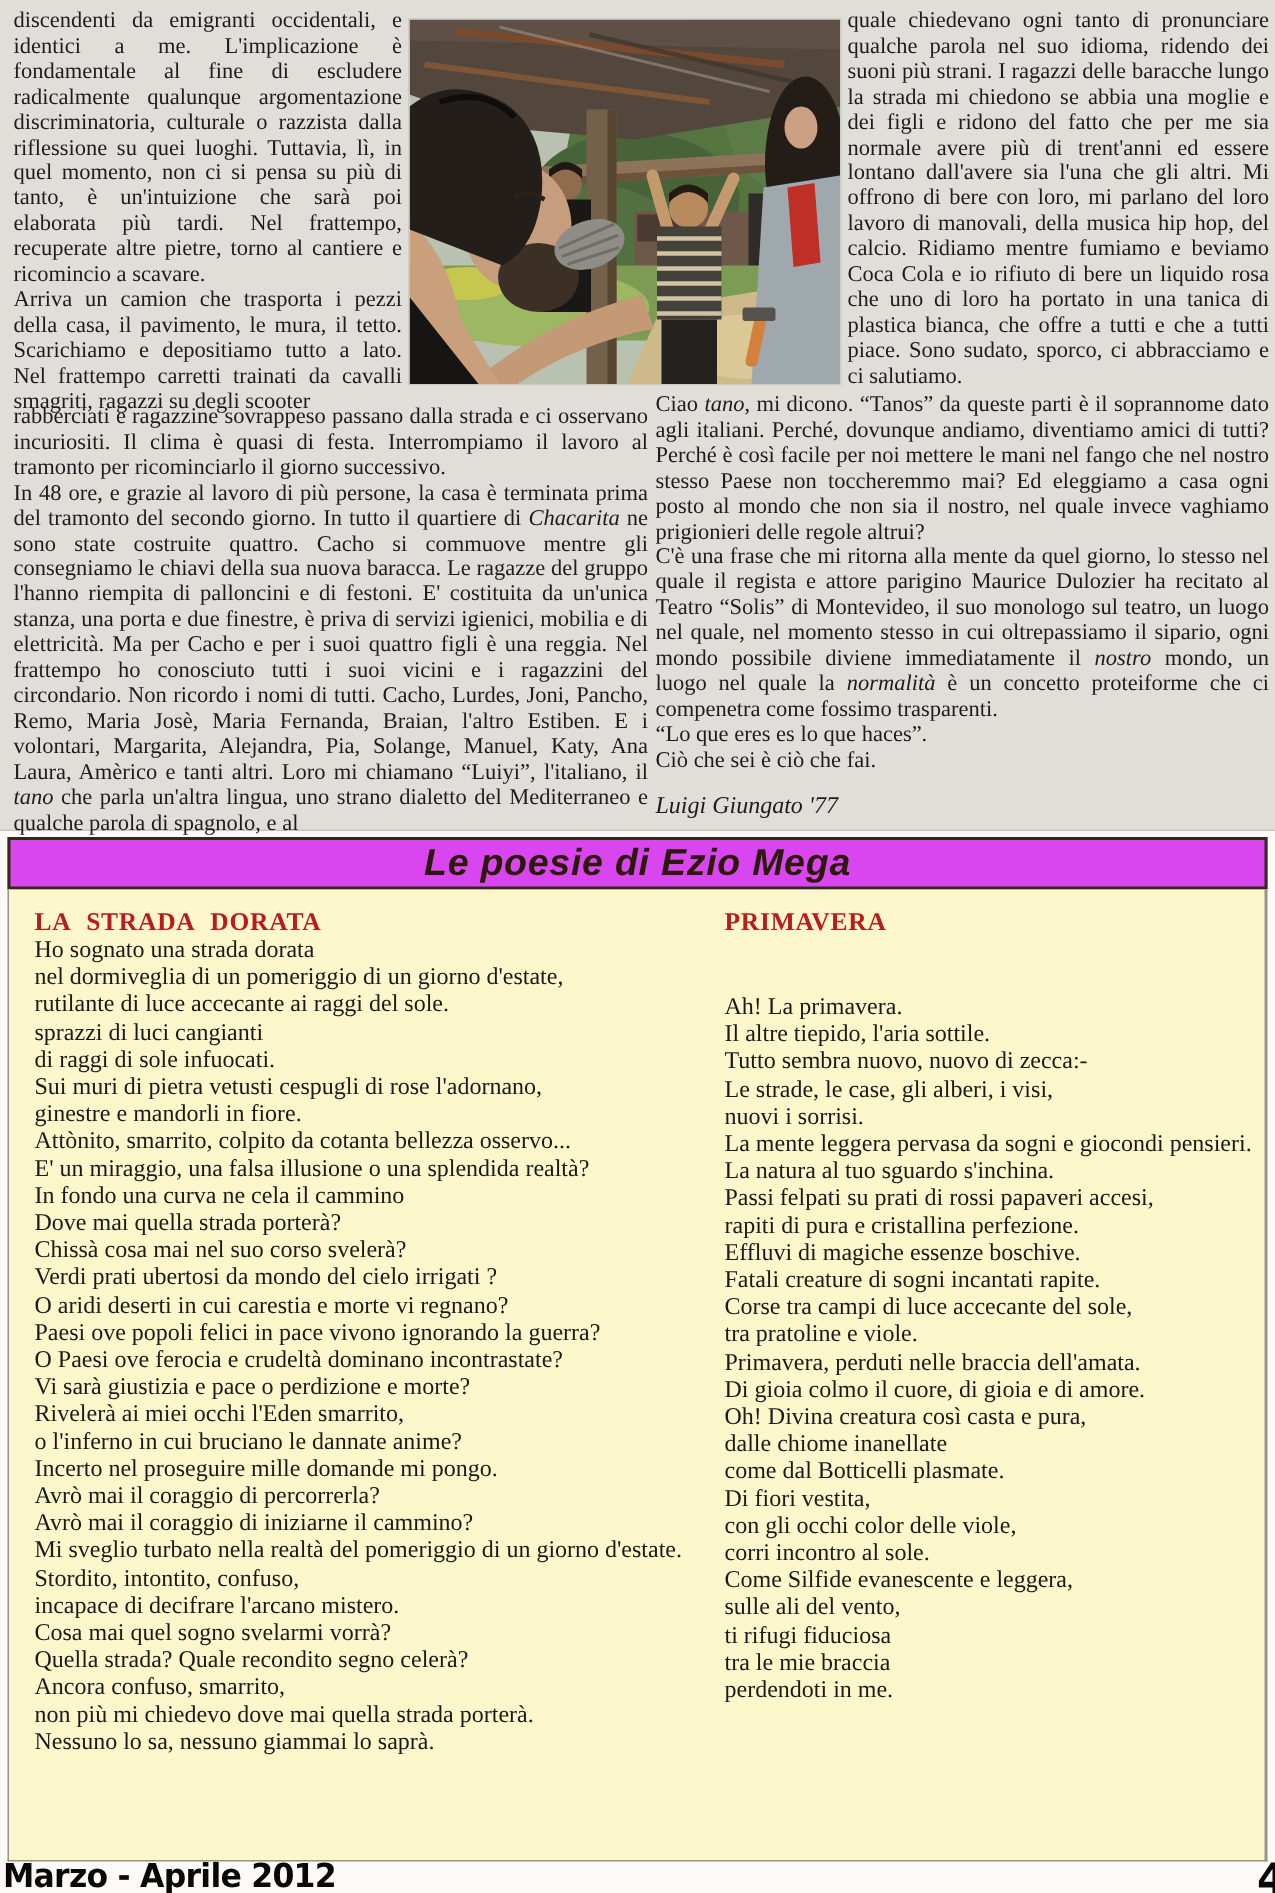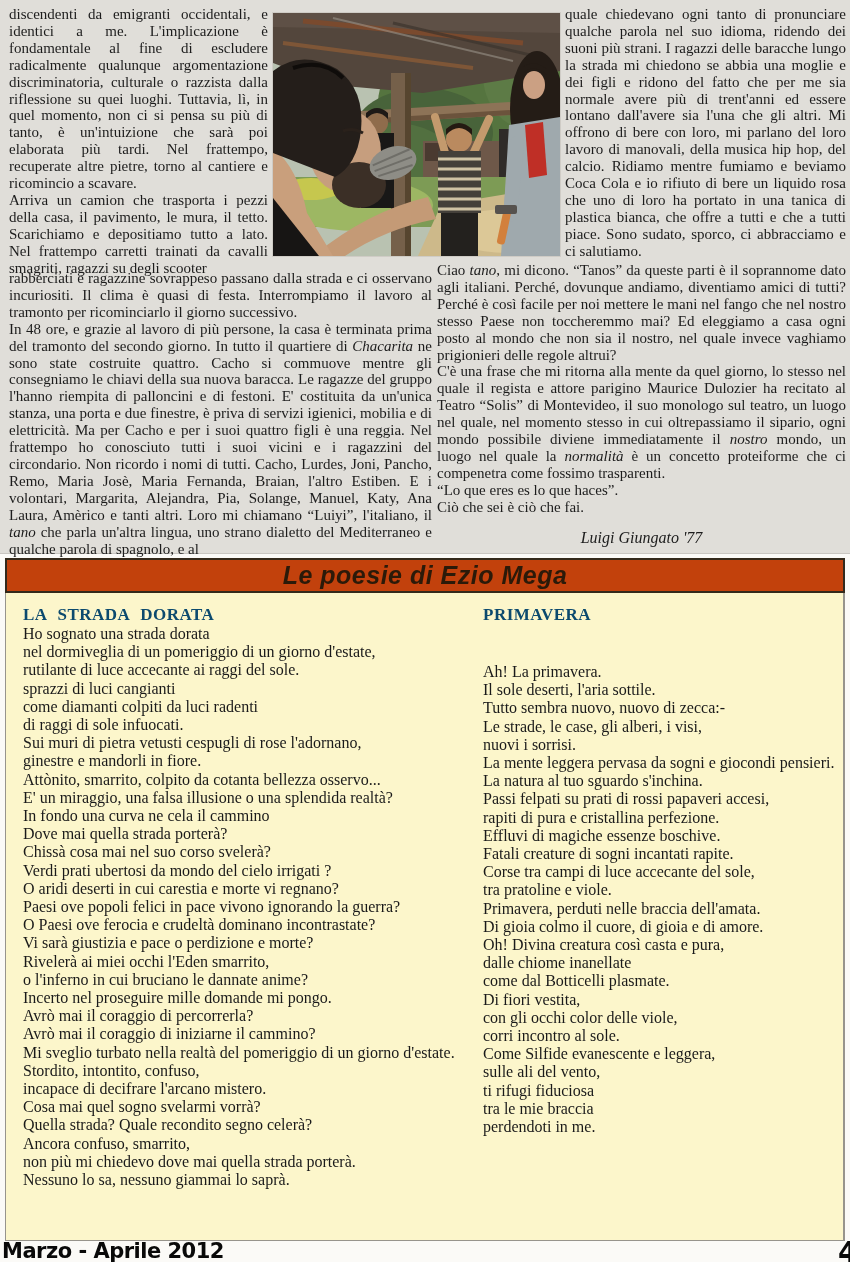--- a/index.html
+++ b/index.html
@@ -3,39 +3,39 @@
 <meta charset="utf-8">
 <style>
   html,body{margin:0;padding:0;background:#fbfaf7;}
   #page{position:relative;width:850px;height:1262px;background:#fbfaf7;overflow:hidden;
         font-family:"Liberation Serif", serif;color:#1c1c1c;padding-left:32px;}
   
   .top-section{position:absolute;left:0;top:0;width:850px;height:553px;
                background:#e0ded9;border-bottom:1px solid #c9c6c1;}
   .colblock{position:absolute;font-size:15px;line-height:16.9px;}
   .para{margin:0;text-align:justify;}
-  .para.align-right{text-align:center;font-style:italic;margin-top:14px;font-size:16px;}
+  .para.align-right{text-align:left;font-style:italic;margin-top:14px;font-size:16px;}
   .col-left-narrow{left:9px;top:6px;width:259px;}
   .col-right-narrow{left:565px;top:6px;width:281px;}
   .col-left-wide{left:9px;top:270px;width:423px;}
   .col-right-wide{left:437px;top:262px;width:409px;}
   
   .photo-wrap{position:absolute;left:273px;top:13px;width:287px;height:243px;
               outline:1px solid #cfccc6;}
   .photo-wrap svg{display:block;}
   
   .poem-box{position:absolute;left:5px;top:558px;width:840px;}
-  .banner{background:#c2410c;border:2px solid #33291b;height:31px;
+  .banner{background:#d946ef;border:2px solid #33291b;height:31px;
           display:flex;align-items:center;justify-content:center;}
   .banner-title{font-family:"Liberation Sans", sans-serif;font-weight:bold;font-style:italic;
                 font-size:25px;color:#2b1a09;letter-spacing:0.5px;}
   .poem-area{position:relative;background:#fcf6cb;border:1px solid #97948c;
              border-top:none;border-right-width:2px;height:647px;}
   .poem{position:absolute;}
-  .poem-title{font-weight:bold;font-size:17px;letter-spacing:0.5px;word-spacing:6px;color:#0c4a6e;}
+  .poem-title{font-weight:bold;font-size:17px;letter-spacing:0.5px;word-spacing:6px;color:#b91c1c;}
   .poem-body{font-size:16px;line-height:18.2px;color:#1a1a1a;}
   .poem-strada{left:17px;top:12px;}
   .poem-strada .poem-body{}
   .poem-primavera{left:477px;top:12px;}
   .poem-primavera .poem-body{margin-top:38px;}
   .poem-line{white-space:nowrap;}
   
   .footer-issue{position:absolute;left:2px;top:1238px;
                 font-family:"DejaVu Sans", sans-serif;font-weight:bold;
                 font-size:21px;letter-spacing:-0.5px;color:#090909;transform:scaleY(1.05);transform-origin:left top;}
@@ -155,21 +155,20 @@
       <span class="banner-title">Le poesie di Ezio Mega</span>
     </div>
     <div class="poem-area">
       <div class="poem poem-strada">
         <div class="poem-title">LA STRADA DORATA</div>
         <div class="poem-body">
             <div class="poem-line">Ho sognato una strada dorata</div>
             <div class="poem-line">nel dormiveglia di un pomeriggio di un giorno d'estate,</div>
             <div class="poem-line">rutilante di luce accecante ai raggi del sole.</div>
             <div class="poem-line">sprazzi di luci cangianti</div>
-            <div class="poem-line">come diamanti colpiti da luci radenti</div>
             <div class="poem-line">di raggi di sole infuocati.</div>
             <div class="poem-line">Sui muri di pietra vetusti cespugli di rose l'adornano,</div>
             <div class="poem-line">ginestre e mandorli in fiore.</div>
             <div class="poem-line">Attònito, smarrito, colpito da cotanta bellezza osservo...</div>
             <div class="poem-line">E' un miraggio, una falsa illusione o una splendida realtà?</div>
             <div class="poem-line">In fondo una curva ne cela il cammino</div>
             <div class="poem-line">Dove mai quella strada porterà?</div>
             <div class="poem-line">Chissà cosa mai nel suo corso svelerà?</div>
             <div class="poem-line">Verdi prati ubertosi da mondo del cielo irrigati ?</div>
             <div class="poem-line">O aridi deserti in cui carestia e morte vi regnano?</div>
@@ -188,21 +187,21 @@
             <div class="poem-line">Quella strada? Quale recondito segno celerà?</div>
             <div class="poem-line">Ancora confuso, smarrito,</div>
             <div class="poem-line">non più mi chiedevo dove mai quella strada porterà.</div>
             <div class="poem-line">Nessuno lo sa, nessuno giammai  lo saprà.</div>
           </div>
       </div>
       <div class="poem poem-primavera">
         <div class="poem-title">PRIMAVERA</div>
         <div class="poem-body">
             <div class="poem-line">Ah! La primavera.</div>
-            <div class="poem-line">Il sole deserti, l'aria sottile.</div>
+            <div class="poem-line">Il altre tiepido, l'aria sottile.</div>
             <div class="poem-line">Tutto sembra nuovo, nuovo di zecca:-</div>
             <div class="poem-line">Le strade, le case, gli alberi, i visi,</div>
             <div class="poem-line">nuovi i sorrisi.</div>
             <div class="poem-line">La mente leggera pervasa da sogni e giocondi pensieri.</div>
             <div class="poem-line">La natura al tuo sguardo s'inchina.</div>
             <div class="poem-line">Passi felpati su prati di rossi papaveri accesi,</div>
             <div class="poem-line">rapiti di pura e cristallina perfezione.</div>
             <div class="poem-line">Effluvi di magiche essenze boschive.</div>
             <div class="poem-line">Fatali creature di sogni incantati rapite.</div>
             <div class="poem-line">Corse tra campi di luce accecante del sole,</div>

